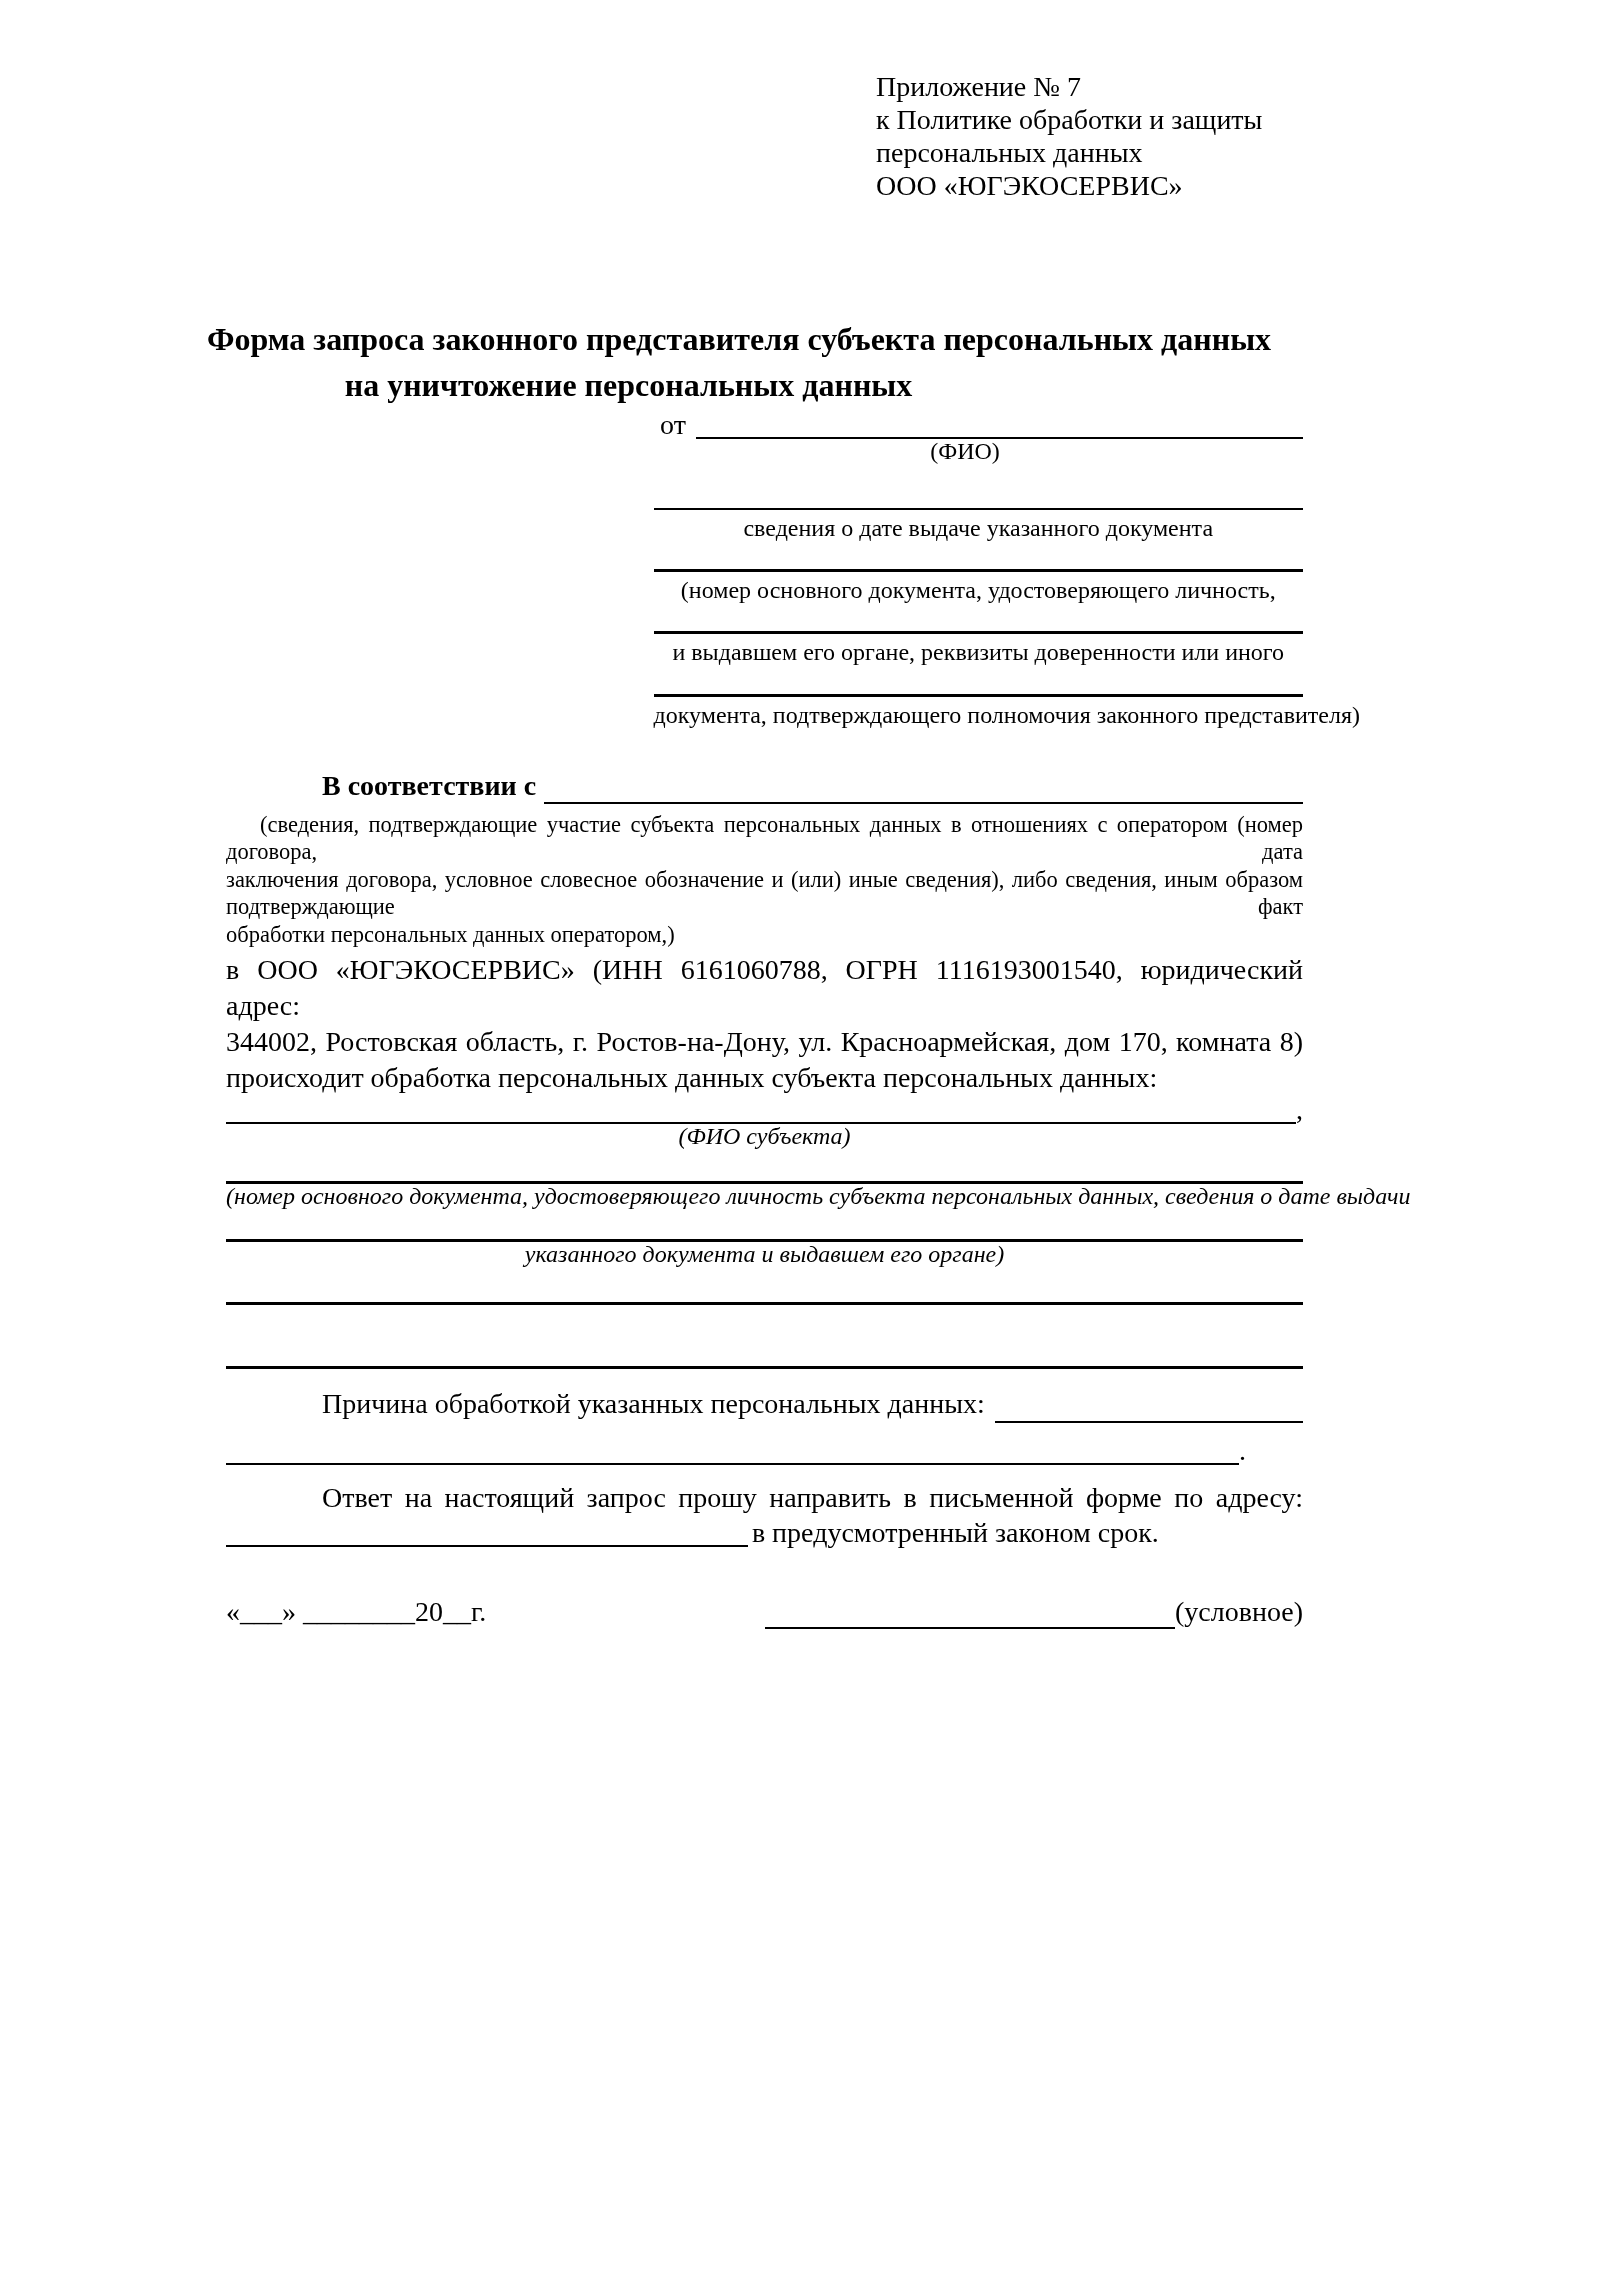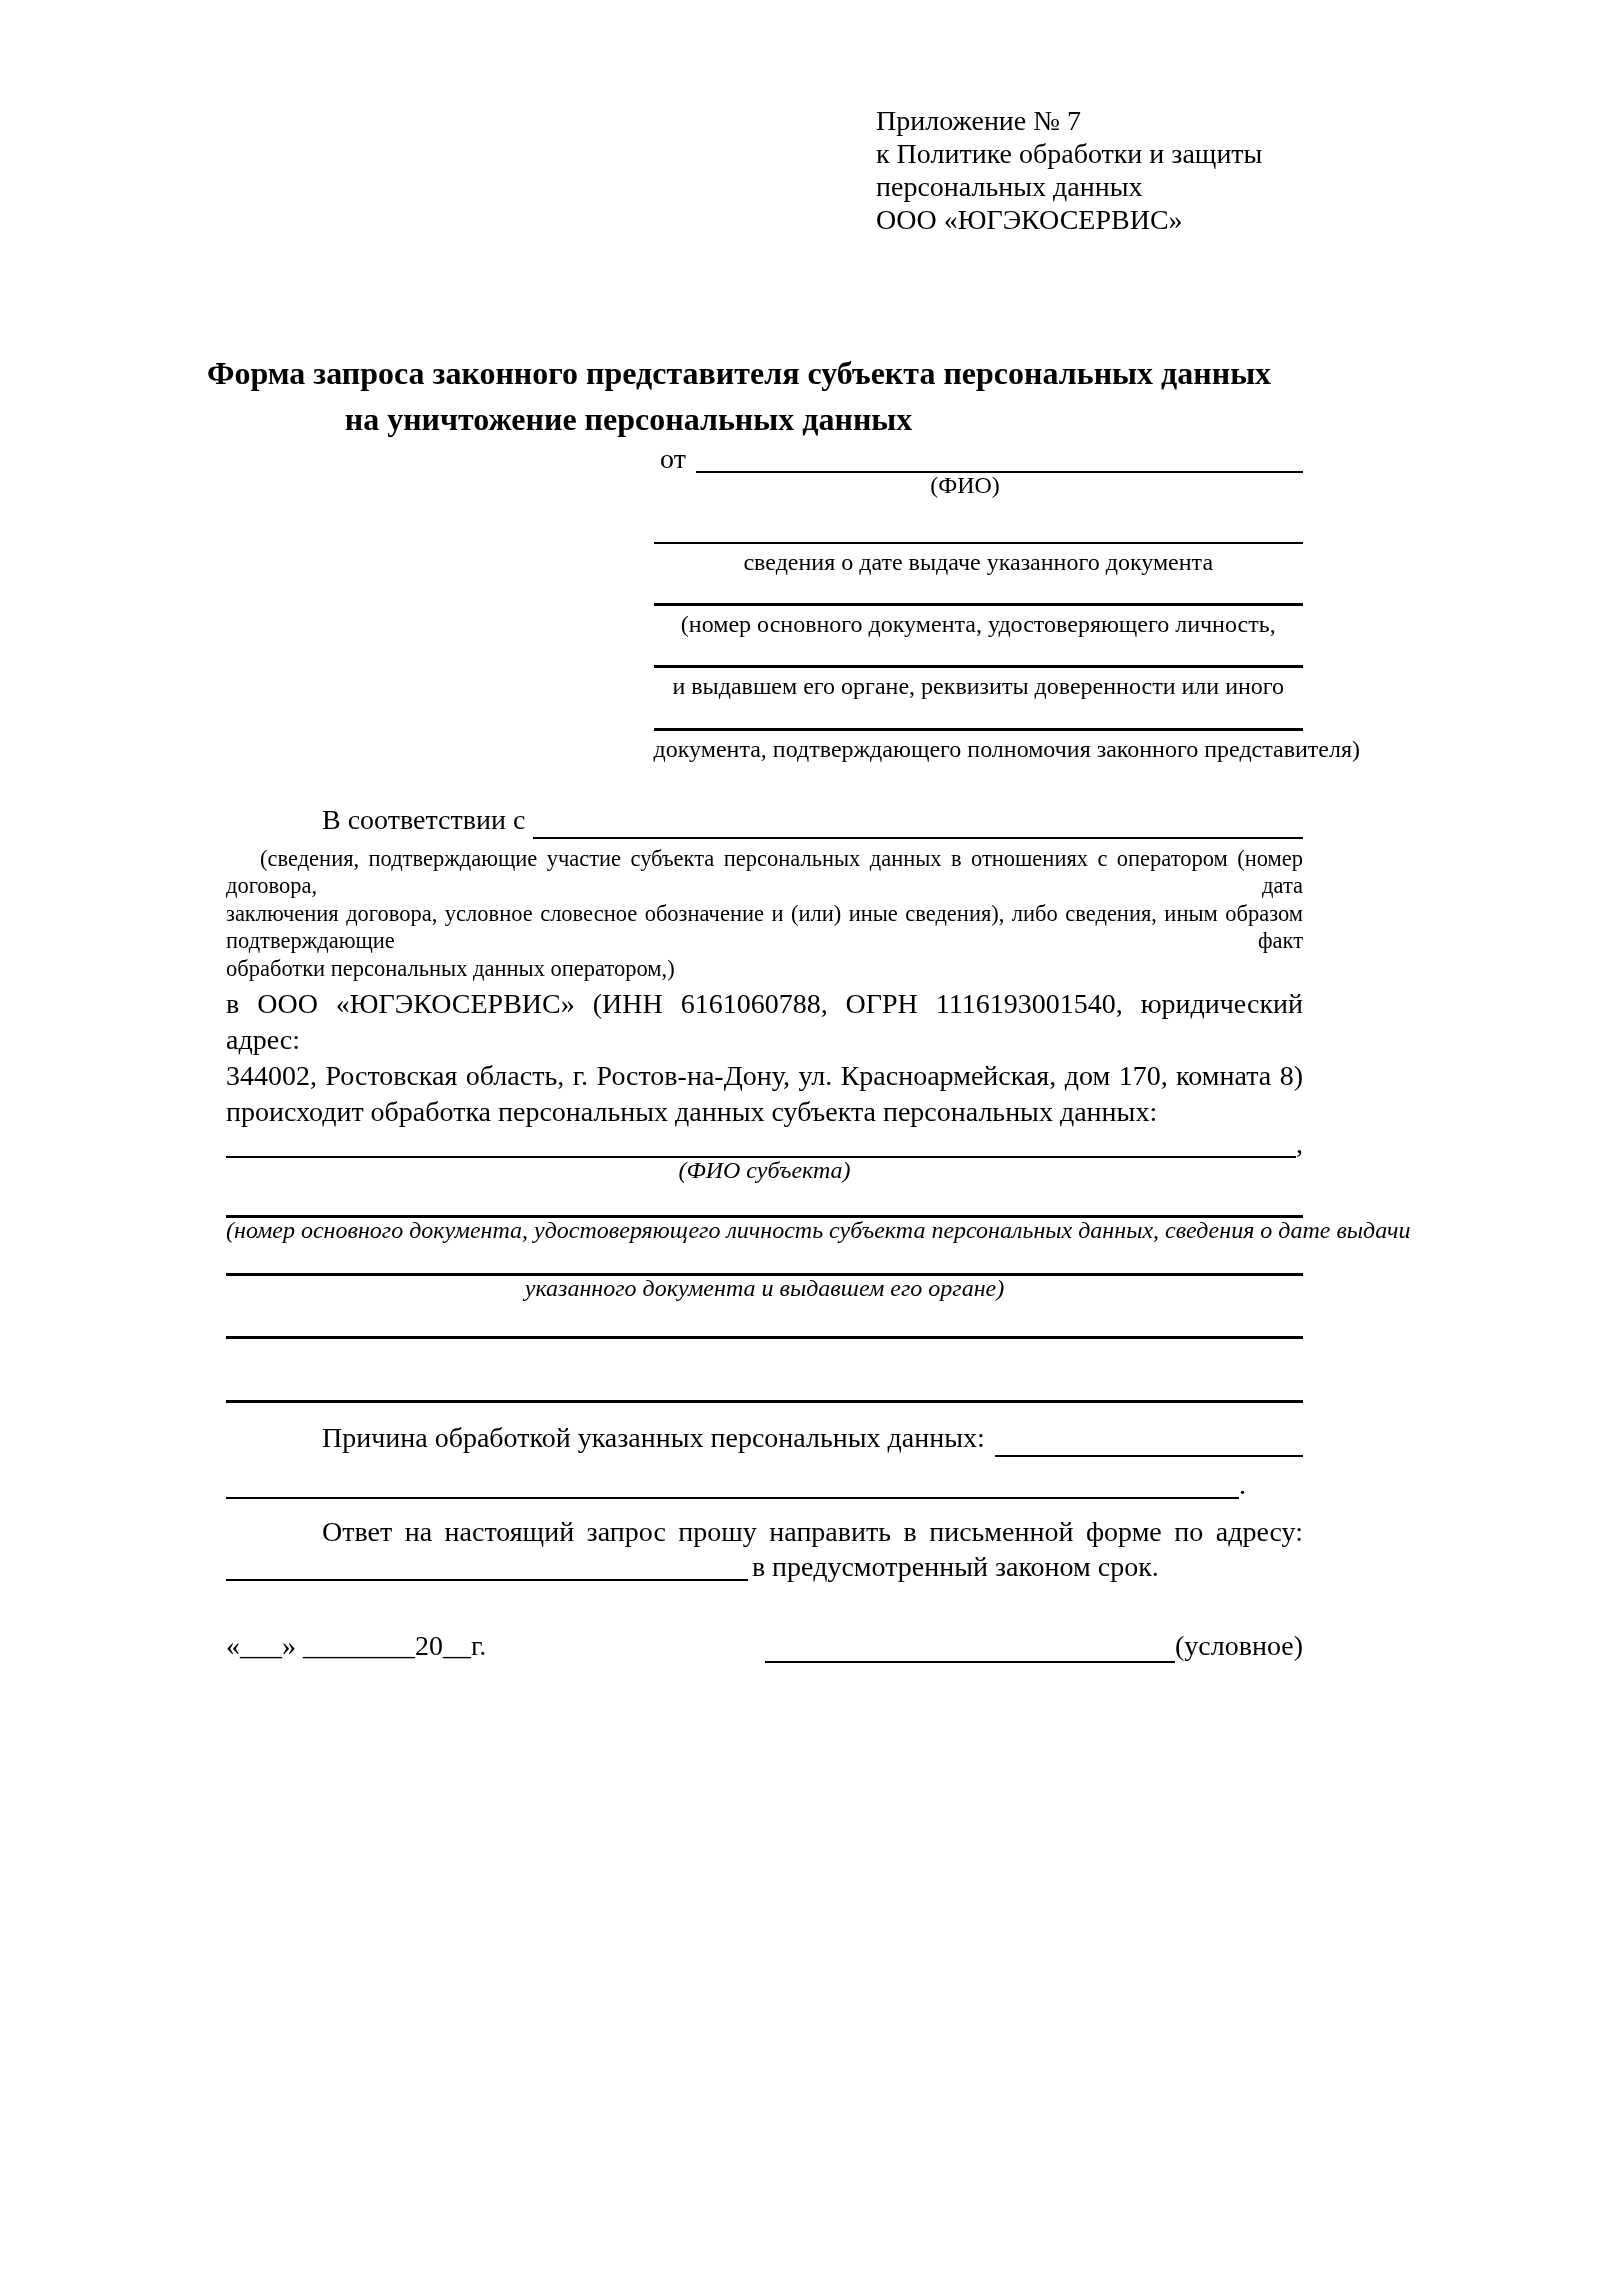--- a/index.html
+++ b/index.html
@@ -4,21 +4,21 @@
 <style>
   html, body { margin: 0; padding: 0; background: #ffffff; }
   .page {
     position: relative;
     width: 1422px;
     height: 2293px;
     background: #ffffff;
     color: #000000;
     font-family: "Liberation Serif", "DejaVu Serif", serif;
     box-sizing: border-box;
-    padding: 104px 119px 0 226px;
+    padding: 70px 119px 0 226px;
     overflow: hidden;
   }
   
   .hdr { width: 427px; margin-left: auto; font-size: 28px; line-height: 33px; }
   
   .title {
     margin-top: 114px; margin-left: -51px;
     text-align: center; font-weight: bold;
     font-size: 32px; line-height: 46px;
   }
@@ -27,21 +27,21 @@
   .addr { width: 676px; margin-left: auto; font-size: 28px; }
   .addr-to { line-height: 37px; }
   .from-row { display: flex; align-items: flex-end; margin-left: 33px; height: 31px; line-height: 28px; }
   .from-row .fline { flex: 1; border-bottom: 2.9px solid #000; margin-left: 9.8px; height: 100%; box-sizing: border-box; }
   .cap { font-size: 24px; line-height: 25.5px; text-align: center; white-space: nowrap; }
   .ul-group { margin-left: 26.5px; }
   .g1 { margin-top: 27.4px; } .g2 { margin-top: 43px; } .g3 { margin-top: 28px; } .g4 { margin-top: 28px; }
   .ul-line { height: 2.9px; background: #000; }
   .ul-group .cap { margin-top: 5.9px; }
   
-  .acc-row { display: flex; align-items: flex-end; margin-top: 39px; font-size: 28px; line-height: 38px; }
+  .acc-row { display: flex; align-items: center; margin-top: 39px; font-size: 28px; line-height: 38px; font-weight: bold; }
   .acc-row .lbl { margin-left: 96px; }
   .acc-row .fline { flex: 1; border-bottom: 2.9px solid #000; height: 35px; box-sizing: border-box; margin-left: 7.8px; }
   .cap-para { margin-top: 5.9px; font-size: 22.5px; line-height: 27.4px; }
   .cap-para .ind { text-indent: 34px; }
   .jl { text-align: justify; text-align-last: justify; }
   .para { margin-top: 3.9px; font-size: 28px; line-height: 36px; }
   .hr-row { display: flex; align-items: flex-end; font-size: 28px; line-height: 28px; }
   .hr { border-bottom: 2.9px solid #000; }
   .hr.grow { flex: 1; }
   .fio-row { margin-top: 0; height: 28px; }

